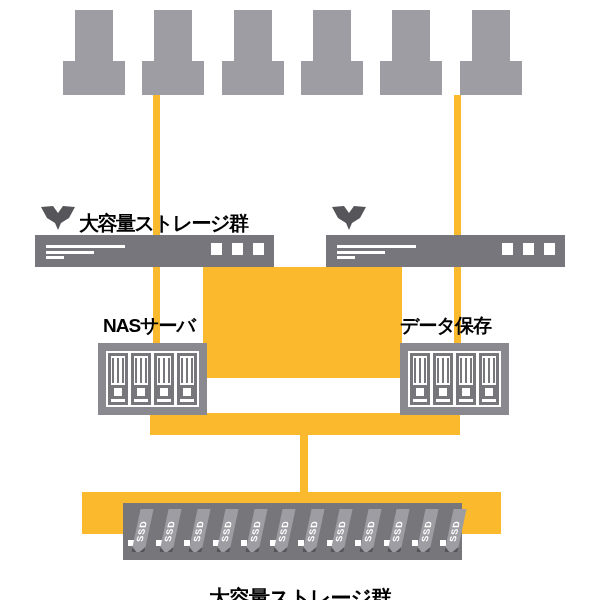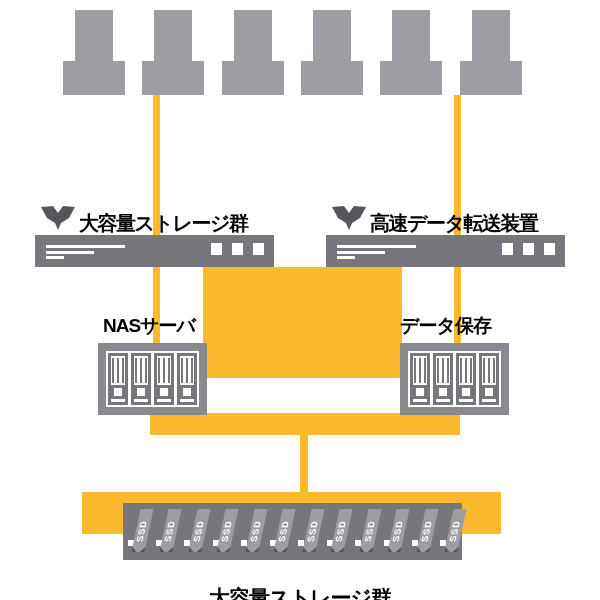--- a/index.html
+++ b/index.html
@@ -117,21 +117,20 @@
   <div class="devlabel" style="left:40px;top:205px;">
     <svg class="wing" viewBox="0 0 36 28">
       <path fill="#56555A" d="M1,2 L13,1 L18,8 L23,1 L35,2 L29,13 L21,18 L18,25 L15,18 L7,13 Z"></path>
     </svg>
     <span>大容量ストレージ群</span>
   </div>
   <div class="devlabel" style="left:331px;top:205px;">
     <svg class="wing" viewBox="0 0 36 28">
       <path fill="#56555A" d="M1,2 L13,1 L18,8 L23,1 L35,2 L29,13 L21,18 L18,25 L15,18 L7,13 Z"></path>
     </svg>
-    <span>高速データ転送装置</span>
   </div>
 
   <div class="naslabel" style="left:400px;">データ保存</div>
   <div class="naslabel" style="left:103px;">NASサーバ</div>
 
   <div class="nas" style="left:98px;">
       <div class="bay">
         <div class="bay-stripes"></div>
         <div class="bay-btn"></div>
       </div>

